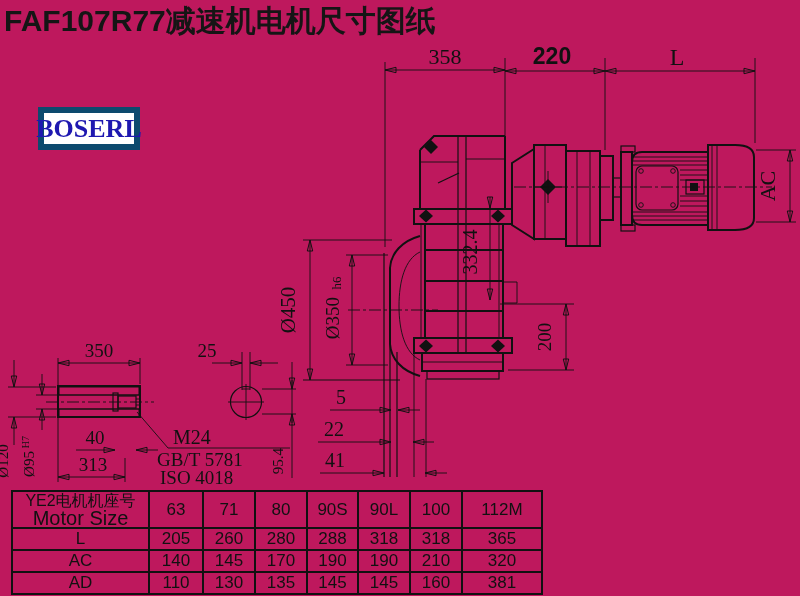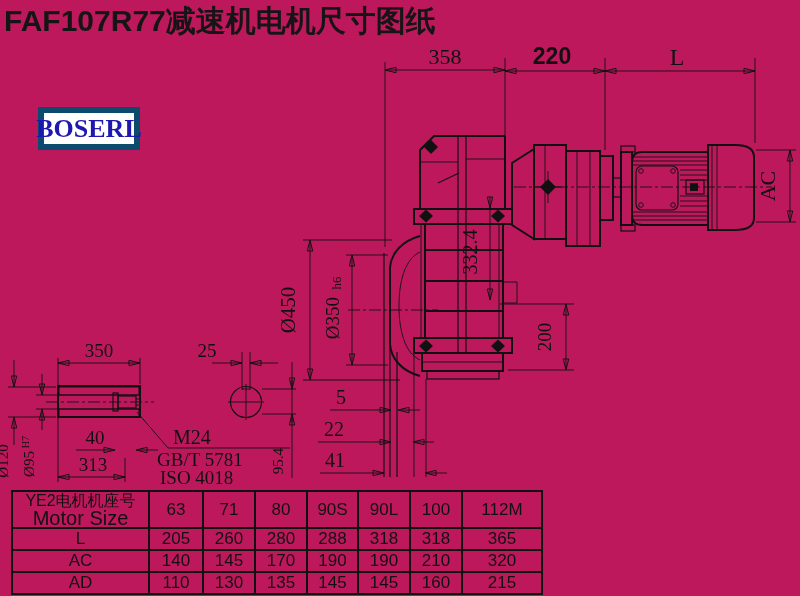--- a/index.html
+++ b/index.html
@@ -301,18 +301,18 @@
       <td>320</td>
     </tr>
     <tr class="row">
       <td>AD</td>
       <td>110</td>
       <td>130</td>
       <td>135</td>
       <td>145</td>
       <td>145</td>
       <td>160</td>
-      <td>215</td>
+      <td>381</td>
     </tr>
   </tbody>
     </table>
 
 </div>
 
 </body></html>

